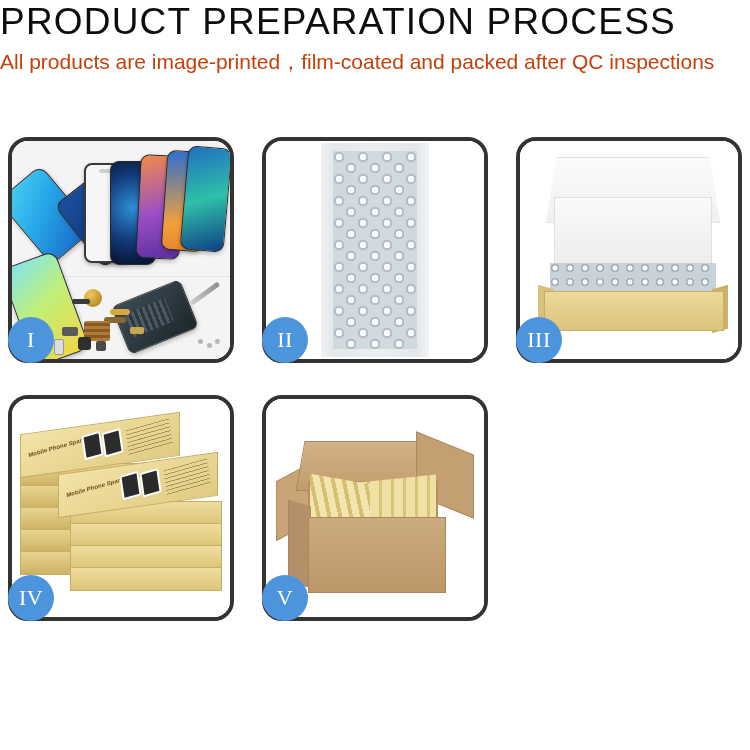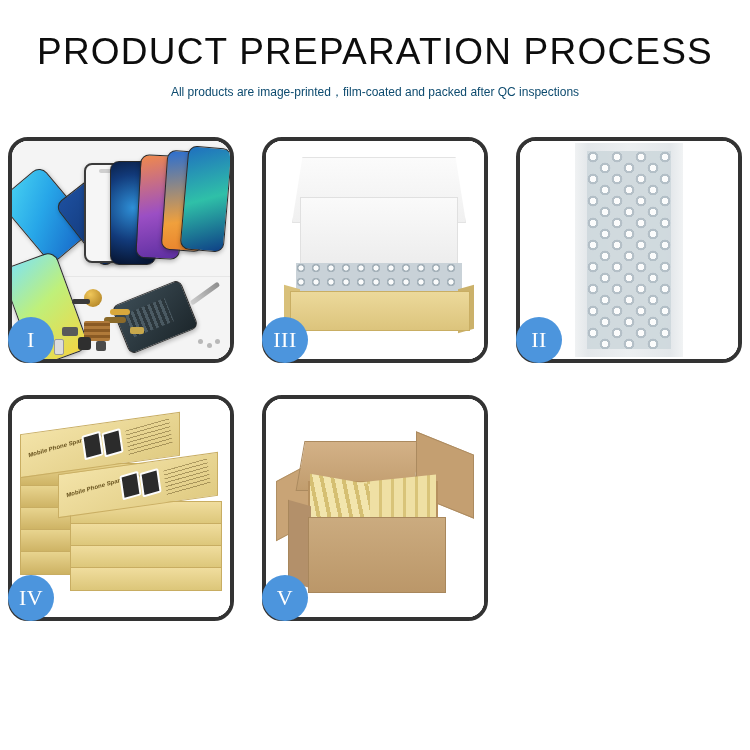--- a/index.html
+++ b/index.html
@@ -10,37 +10,36 @@
   body {
     width: 750px;
     height: 750px;
     font-family: "Liberation Sans", sans-serif;
     overflow: hidden;
     position: relative;
   }
 
   
   .header {
-    text-align: center;
-    padding-top: 30px;
+    text-align: left;
   }
   .title {
     font-family: "Liberation Sans", sans-serif;
     font-size: 37px;
     font-weight: 400;
     letter-spacing: 1.2px;
     color: #0d0d0d;
     line-height: 44px;
     white-space: nowrap;
   }
   .subtitle {
     font-family: "Liberation Sans", sans-serif;
-    font-size: 12px;
+    font-size: 21px;
     font-weight: 400;
-    color: #0c4a6e;
+    color: #c2410c;
     line-height: 22px;
     margin-top: 7px;
     white-space: nowrap;
   }
 
   
   .grid {
     position: absolute;
     left: 8px;
     top: 137px;
@@ -303,39 +302,39 @@
           <i></i>
           <i></i>
           <i></i>
         </div>
     </div>
     <div class="badge">I</div>
   </div>
 
   <div class="panel">
     <div class="panel-inner">
+      <div class="p2-bg"></div>
+      <div class="wrapbag">
+        <div class="bubbles"></div>
+      </div>
+    </div>
+    <div class="badge">II</div>
+  </div>
+
+  <div class="panel">
+    <div class="panel-inner">
       <div class="p3-bg"></div>
       <div class="box3-lid"></div>
       <div class="box3-foam"></div>
       <div class="box3-bubble"></div>
       <div class="box3-left"></div>
       <div class="box3-right"></div>
       <div class="box3-front"></div>
     </div>
     <div class="badge">III</div>
-  </div>
-
-  <div class="panel">
-    <div class="panel-inner">
-      <div class="p2-bg"></div>
-      <div class="wrapbag">
-        <div class="bubbles"></div>
-      </div>
-    </div>
-    <div class="badge">II</div>
   </div>
 
   <div class="panel">
     <div class="panel-inner">
       <div class="p4-bg"></div>
       <div class="stack">
         <div class="sbox edge" style="left:4px;  top:46px;"></div>
         <div class="sbox edge" style="left:4px;  top:68px;"></div>
         <div class="sbox edge" style="left:4px;  top:90px;"></div>
         <div class="sbox edge" style="left:4px;  top:112px;"></div>

